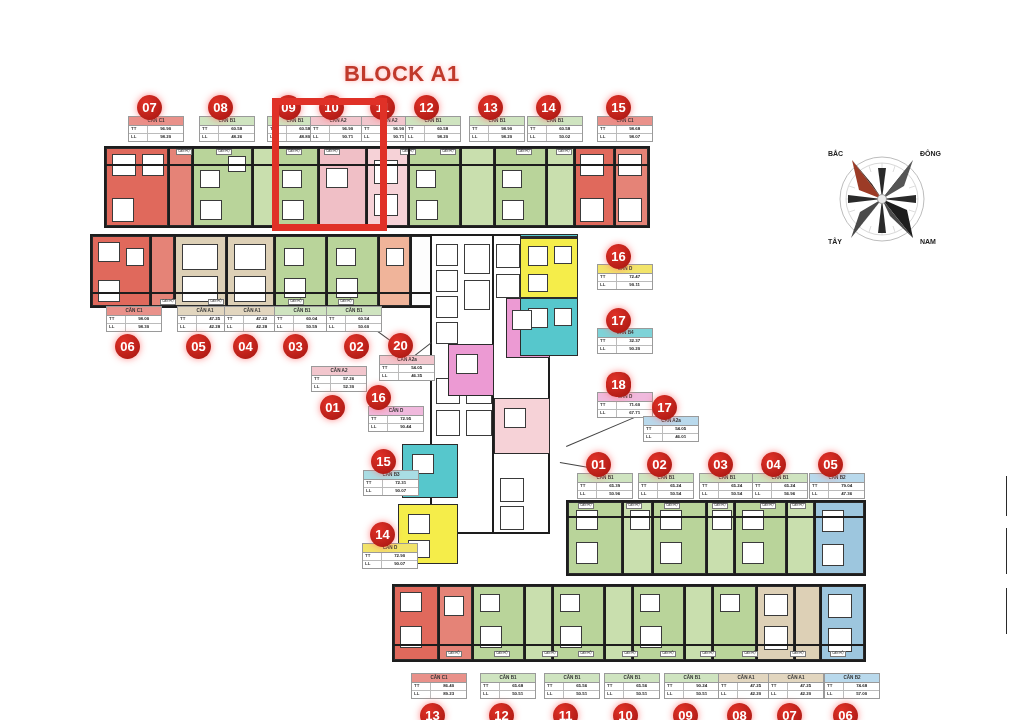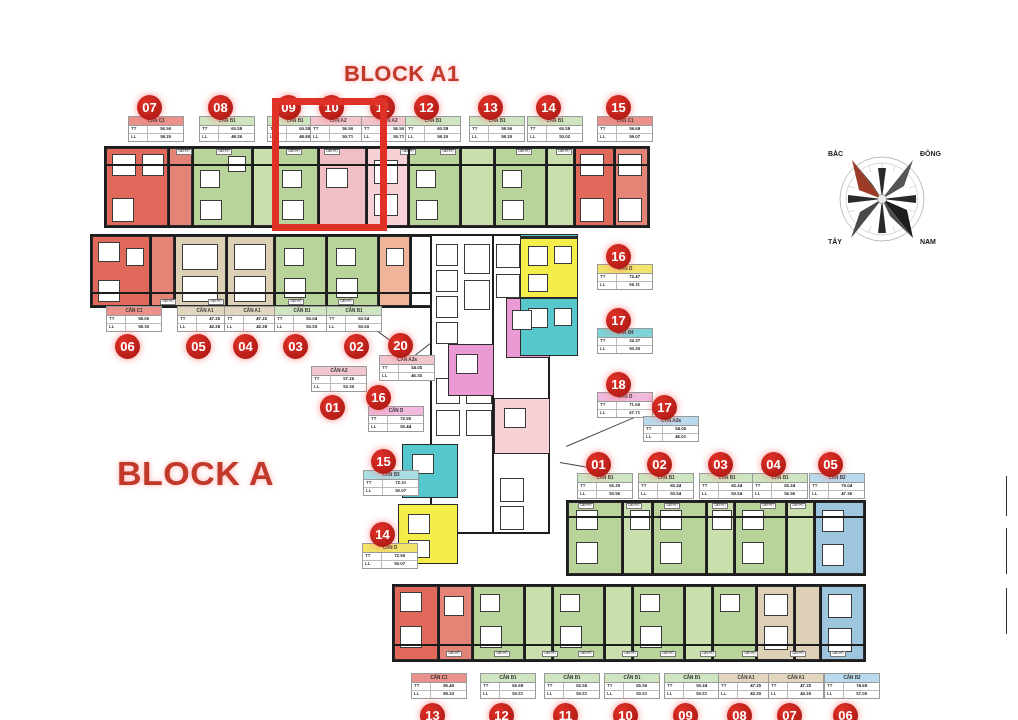--- a/index.html
+++ b/index.html
@@ -113,21 +113,20 @@
 
   
   .edge-mark{position:absolute;background:#2a2a2a;width:1px;}
 </style>
 </head>
 <body>
 
 <div class="stage">
 
   <div class="block-title" id="title-a1">BLOCK A1</div>
-  <div class="block-title" id="title-a">BLOCK A</div>
 
   <div>
 
     <div class="fp" style="left:104px;top:98px;width:546px;height:82px;background:#fff;border:2px solid #1d1d1d;"></div>
 
     <div class="fp unit u-c1" style="left:106px;top:100px;width:62px;height:78px;"></div>
     <div class="fp unit u-c1b" style="left:168px;top:100px;width:24px;height:78px;"></div>
     <div class="fp unit u-b1" style="left:192px;top:100px;width:60px;height:78px;"></div>
     <div class="fp unit u-b1l" style="left:252px;top:100px;width:22px;height:78px;"></div>
     <div class="fp unit u-b1" style="left:274px;top:100px;width:44px;height:78px;"></div>
@@ -593,21 +592,21 @@
         <div class="uhead h-b4">CĂN B4</div>
         <div class="urow">
           <div class="uk">TT</div>
           <div class="uv">32.37</div>
         </div>
         <div class="urow">
           <div class="uk">LL</div>
           <div class="uv">90.20</div>
         </div>
       </div>
-      <div class="badge" style="left: 606px; top: 324px;">18</div>
+      <div class="badge" style="left: 606px; top: 324px; border-radius: 10px;">18</div>
       <div class="utable" style="left: 597px; top: 344px;">
         <div class="uhead h-dd">CĂN D</div>
         <div class="urow">
           <div class="uk">TT</div>
           <div class="uv">71.60</div>
         </div>
         <div class="urow">
           <div class="uk">LL</div>
           <div class="uv">67.71</div>
         </div>

